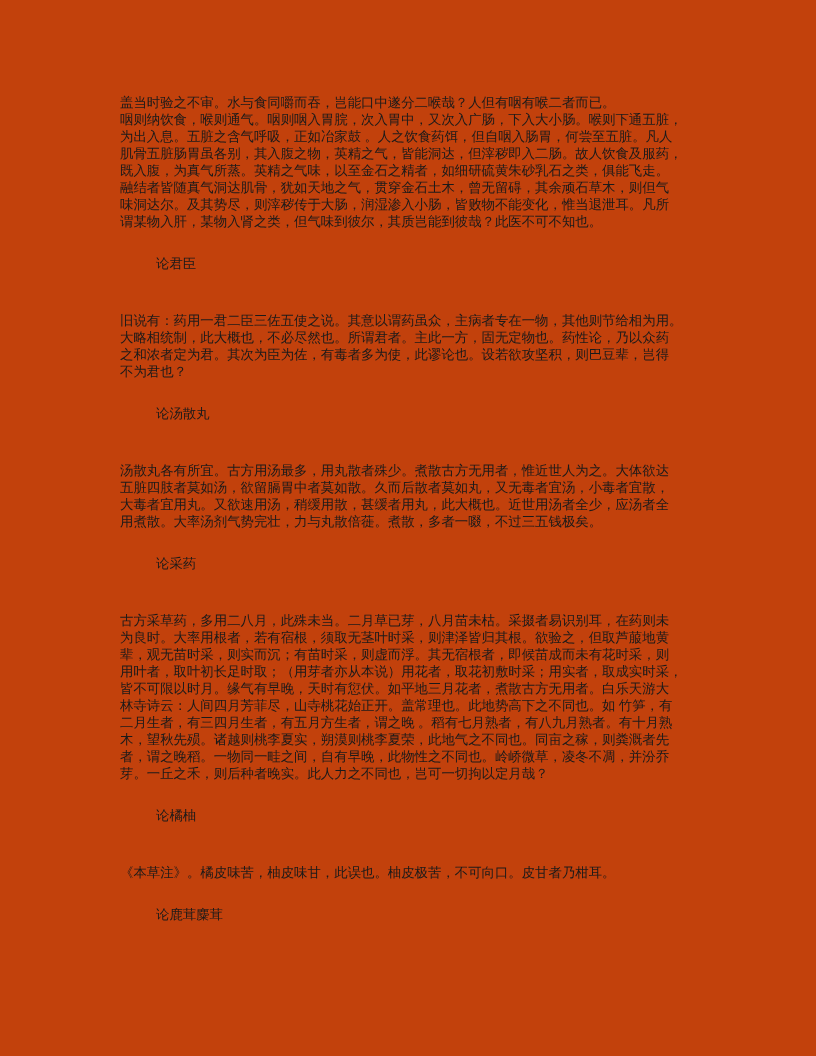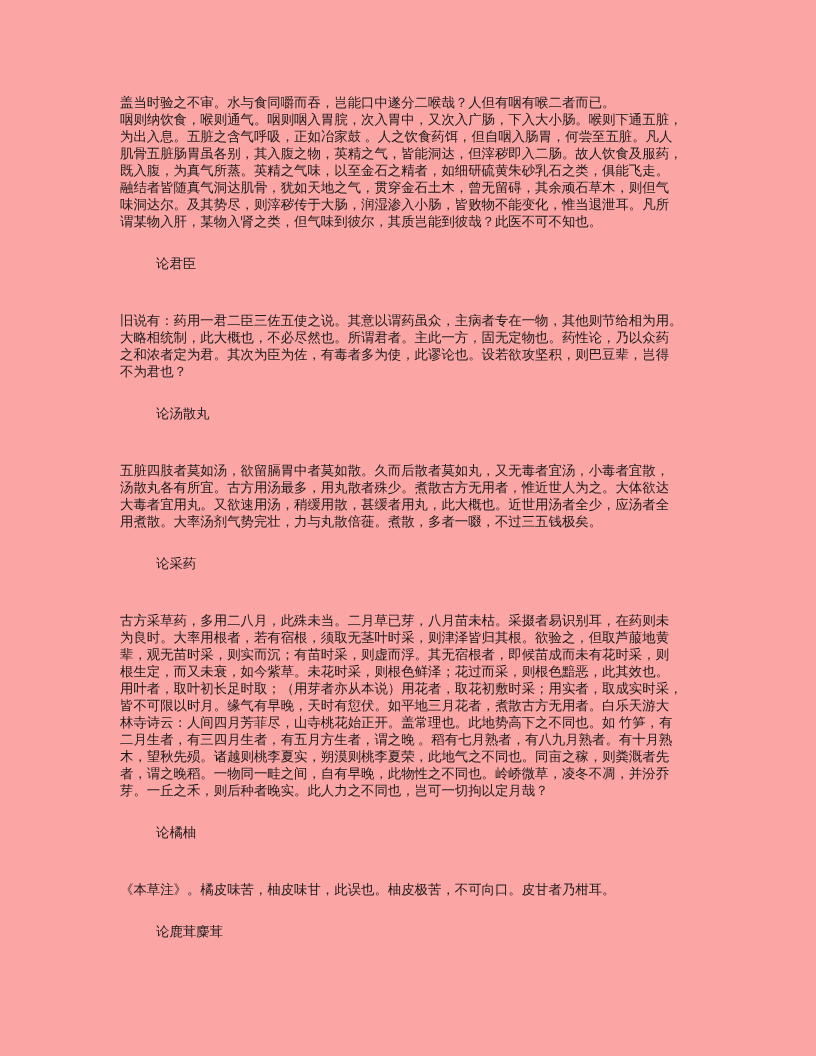--- a/index.html
+++ b/index.html
@@ -6,21 +6,21 @@
   body {
     width: 816px;
     height: 1056px;
     background: #ffffff;
     font-family: "Liberation Serif", "DejaVu Serif", serif;
   }
   .page {
     position: relative;
     width: 816px;
     height: 1056px;
-    background: #fca5a5;
+    background: #c2410c;
     overflow: hidden;
   }
   .doc {
     position: absolute;
     left: 120px;
     top: 94px;
     width: 590px;
     color: #1a1a1a;
     font-size: 13.4px;
     line-height: 17px;
@@ -54,31 +54,30 @@
       </section>
       <section>
         <div class="line heading">论君臣</div>
         <div class="line">旧说有：药用一君二臣三佐五使之说。其意以谓药虽众，主病者专在一物，其他则节给相为用。</div>
         <div class="line">大略相统制，此大概也，不必尽然也。所谓君者。主此一方，固无定物也。药性论，乃以众药</div>
         <div class="line">之和浓者定为君。其次为臣为佐，有毒者多为使，此谬论也。设若欲攻坚积，则巴豆辈，岂得</div>
         <div class="line">不为君也？</div>
       </section>
       <section>
         <div class="line heading">论汤散丸</div>
+        <div class="line">汤散丸各有所宜。古方用汤最多，用丸散者殊少。煮散古方无用者，惟近世人为之。大体欲达</div>
         <div class="line">五脏四肢者莫如汤，欲留膈胃中者莫如散。久而后散者莫如丸，又无毒者宜汤，小毒者宜散，</div>
-        <div class="line">汤散丸各有所宜。古方用汤最多，用丸散者殊少。煮散古方无用者，惟近世人为之。大体欲达</div>
         <div class="line">大毒者宜用丸。又欲速用汤，稍缓用散，甚缓者用丸，此大概也。近世用汤者全少，应汤者全</div>
         <div class="line">用煮散。大率汤剂气势完壮，力与丸散倍蓰。煮散，多者一啜，不过三五钱极矣。</div>
       </section>
       <section>
         <div class="line heading">论采药</div>
         <div class="line">古方采草药，多用二八月，此殊未当。二月草已芽，八月苗未枯。采掇者易识别耳，在药则未</div>
         <div class="line">为良时。大率用根者，若有宿根，须取无茎叶时采，则津泽皆归其根。欲验之，但取芦菔地黄</div>
         <div class="line">辈，观无苗时采，则实而沉；有苗时采，则虚而浮。其无宿根者，即候苗成而未有花时采，则</div>
-        <div class="line">根生定，而又未衰，如今紫草。未花时采，则根色鲜泽；花过而采，则根色黯恶，此其效也。</div>
         <div class="line">用叶者，取叶初长足时取；（用芽者亦从本说）用花者，取花初敷时采；用实者，取成实时采，</div>
         <div class="line">皆不可限以时月。缘气有早晚，天时有愆伏。如平地三月花者，煮散古方无用者。白乐天游大</div>
         <div class="line">林寺诗云：人间四月芳菲尽，山寺桃花始正开。盖常理也。此地势高下之不同也。如 竹笋，有</div>
         <div class="line">二月生者，有三四月生者，有五月方生者，谓之晚 。稻有七月熟者，有八九月熟者。有十月熟</div>
         <div class="line">木，望秋先殒。诸越则桃李夏实，朔漠则桃李夏荣，此地气之不同也。同亩之稼，则粪溉者先</div>
         <div class="line">者，谓之晚稻。一物同一畦之间，自有早晚，此物性之不同也。岭峤微草，凌冬不凋，并汾乔</div>
         <div class="line">芽。一丘之禾，则后种者晚实。此人力之不同也，岂可一切拘以定月哉？</div>
       </section>
       <section>
         <div class="line heading">论橘柚</div>

